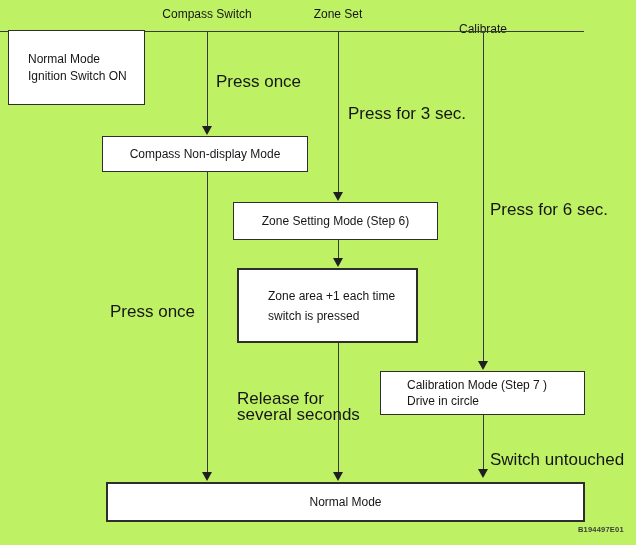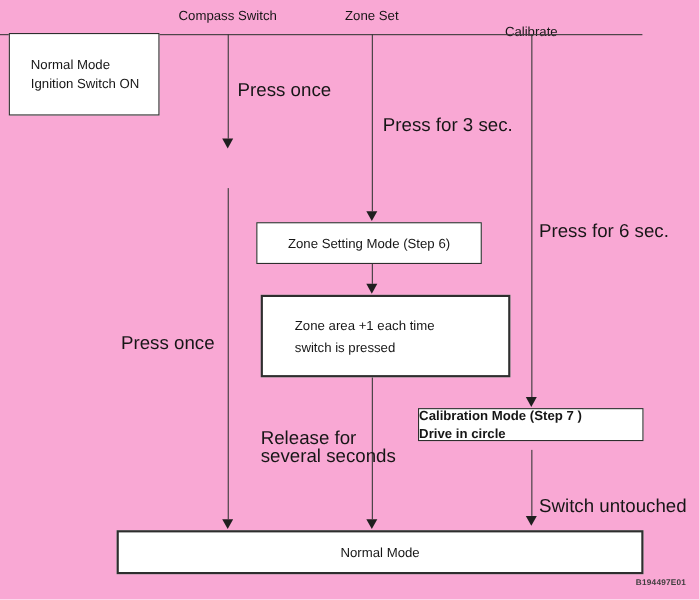--- a/index.html
+++ b/index.html
@@ -1,20 +1,20 @@
 <!DOCTYPE html>
 <html><head>
 <meta charset="utf-8">
 <style>
   html, body { margin: 0; padding: 0; background: #ffffff; }
   #canvas {
     position: relative;
     width: 636px;
     height: 545px;
-    background: #f9a8d4;
+    background: #bef264;
     font-family: "Liberation Sans", "DejaVu Sans", sans-serif;
     color: #161616;
     overflow: hidden;
   }
   .label {
     position: absolute;
     font-size: 12px;
     line-height: 14px;
     white-space: nowrap;
   }
@@ -83,31 +83,34 @@
   <div class="vline" style="left:483px; top:31px; height:330px;"></div>
   <div class="arrow-down" style="left:478px; top:361px;"></div>
   <div class="vline" style="left:483px; top:409px; height:60px;"></div>
   <div class="arrow-down" style="left:478px; top:469px;"></div>
 
   <div class="box" style="left:8px; top:30px; width:137px; height:75px; padding-left:19px; line-height:17px;">
     <div>Normal Mode</div>
     <div>Ignition Switch ON</div>
   </div>
 
+  <div class="box center" style="left:102px; top:136px; width:206px; height:36px;">
+    <div>Compass Non-display Mode</div>
+  </div>
 
   <div class="box center" style="left:233px; top:202px; width:205px; height:38px;justify-content:center;">
     <div>Zone Setting Mode (Step 6)</div>
   </div>
 
-  <div class="box thick" style="left:237px; top:268px; width:227px; height:75px; padding-left:29px; line-height:20px;">
+  <div class="box thick" style="left:237px; top:268px; width:181px; height:75px; padding-left:29px; line-height:20px;">
     <div>Zone area +1 each time</div>
     <div>switch is pressed</div>
   </div>
 
-  <div class="box" style="left:380px; top:371px; width:205px; height:30px; line-height:16px;font-weight:bold;">
+  <div class="box" style="left:380px; top:371px; width:205px; height:44px; padding-left:26px; line-height:16px;">
     <div>Calibration Mode (Step 7 )</div>
     <div>Drive in circle</div>
   </div>
 
   <div class="box thick center" style="left:106px; top:482px; width:479px; height:40px;">
     <div>Normal Mode</div>
   </div>
 
   <div class="edge-label" style="left:216px; top:74px;">Press once</div>
 

